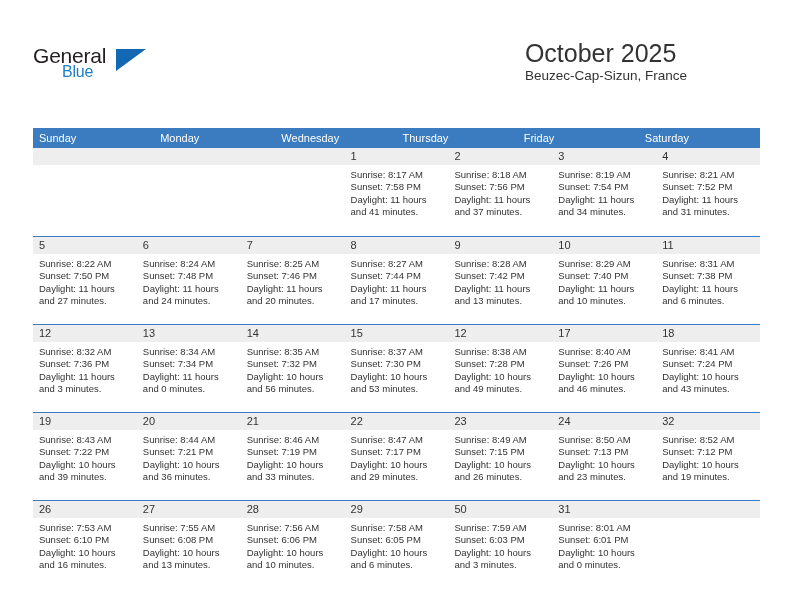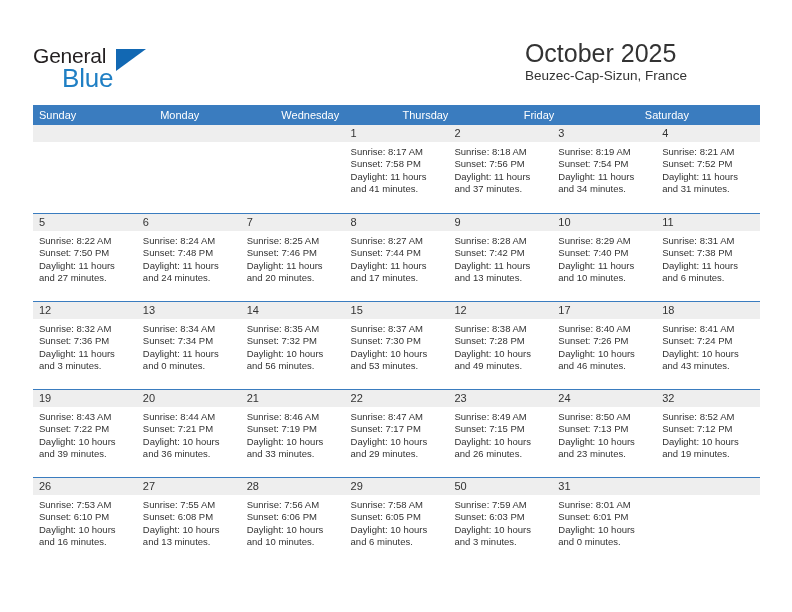--- a/index.html
+++ b/index.html
@@ -43,21 +43,21 @@
     top: 0;
     font-size: 21px;
     letter-spacing: -0.2px;
     color: #231f20;
     font-family: "Liberation Sans", sans-serif;
   }
   .logo-blue {
     position: absolute;
     left: 29px;
     top: 19px;
-    font-size: 26px;
+    font-size: 16px;
     letter-spacing: -0.2px;
     color: #1f7fc4;
     font-family: "Liberation Sans", sans-serif;
   }
   .logo-triangle {
     position: absolute;
     left: 83px;
     top: 5px;
     width: 0;
     height: 0;
@@ -89,20 +89,21 @@
   .calendar {
     position: absolute;
     left: 33px;
     top: 105px;
     width: 727px;
   }
   .weekdays {
     display: flex;
     background: #3a7cbf;
     height: 20px;
+    margin-top: 23px;
   }
   .weekday {
     flex: 1 1 0;
     color: #ffffff;
     font-size: 11px;
     line-height: 20px;
     padding-left: 6px;
     box-sizing: border-box;
     white-space: nowrap;
   }

